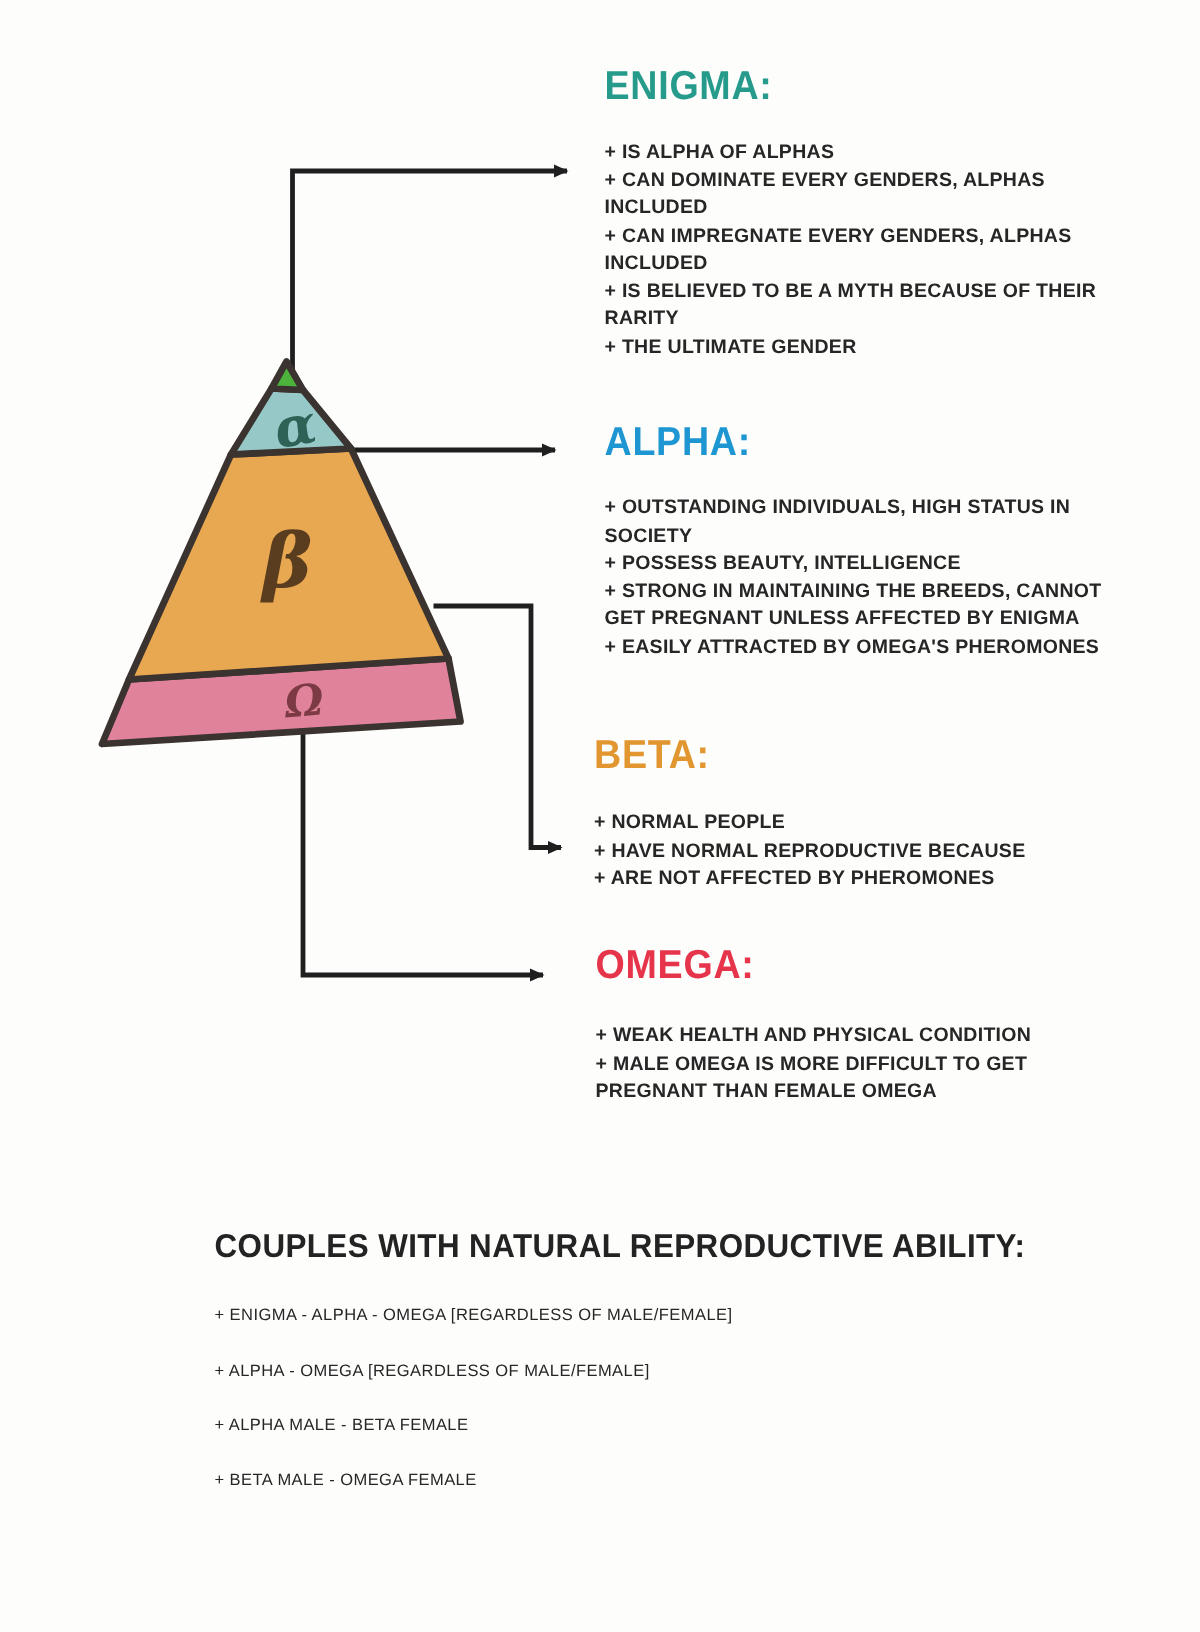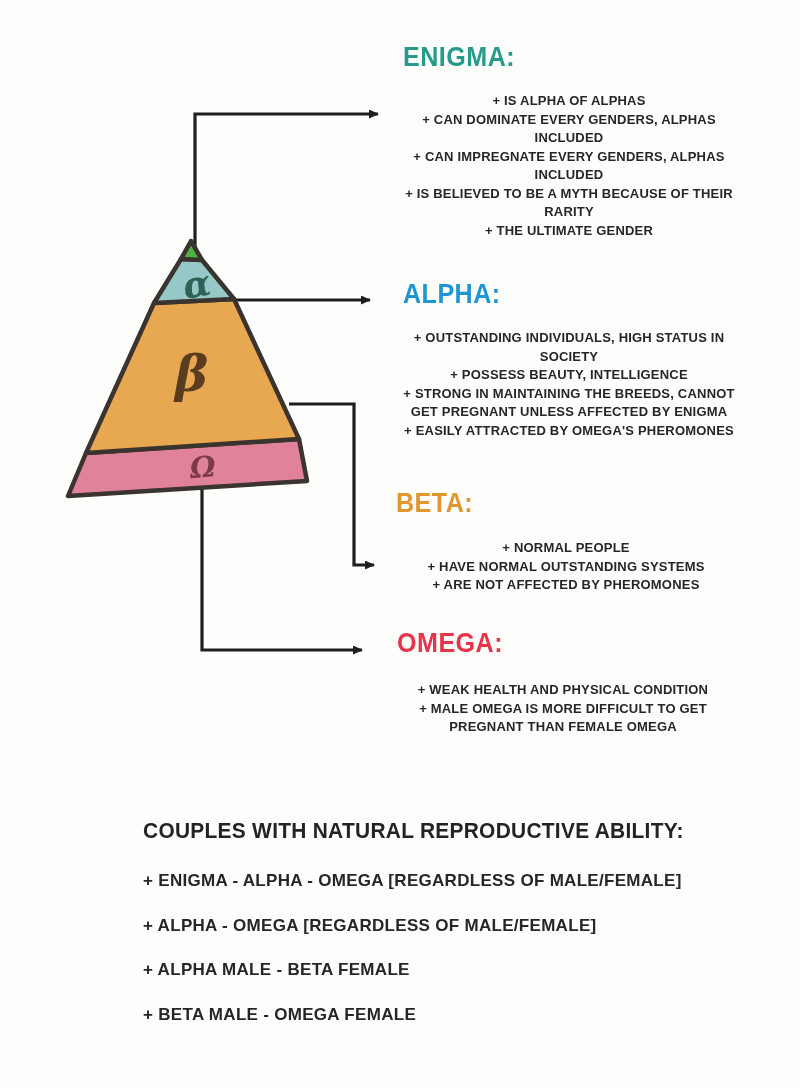--- a/index.html
+++ b/index.html
@@ -13,41 +13,41 @@
   .section-title {
     position:absolute; font-size:27px; font-weight:800;
     letter-spacing:.5px; transform:scaleX(.93); transform-origin:left top;
     white-space:nowrap;
   }
   .bullets {
     position:absolute; width:332px;
     font-size:13px; font-weight:700; line-height:18.5px;
     color:#262626; letter-spacing:.2px;
   }
-  .bullets div { margin:0;text-align:center; }
+  .bullets div { margin:0; }
 
   #enigma-title { left:403px; top:42px;  }
   #enigma-body  { left:403px; top:92px;  }
   #alpha-title  { left:403px; top:279px; }
   #alpha-body   { left:403px; top:329px; }
   #beta-title   { left:396px; top:488px; }
   #beta-body    { left:396px; top:539px; width:340px; }
   #omega-title  { left:397px; top:628px; }
   #omega-body   { left:397px; top:681px; }
 
   .couples {
     position:absolute; left:143px; top:818px; width:600px; color:#232323;
   }
   .couples-heading {
     font-size:22px; font-weight:800; letter-spacing:.3px;
     transform:scaleX(.95); transform-origin:left top;
     margin-bottom:27px; white-space:nowrap;
   }
   .couples-item {
-    font-size:17px; font-weight:700; color:#262626;
+    font-size:11px; font-weight:400; color:#262626;
     letter-spacing:.3px; margin-bottom:24.5px; white-space:nowrap;
   }
 </style>
 </head>
 <body>
 
 <div class="canvas">
 
   <svg class="svg-layer" viewBox="0 0 800 1088">
     <defs>
@@ -90,21 +90,21 @@
   <div id="alpha-body" class="bullets">
     <div>+ OUTSTANDING INDIVIDUALS, HIGH STATUS IN SOCIETY</div>
     <div>+ POSSESS BEAUTY, INTELLIGENCE</div>
     <div>+ STRONG IN MAINTAINING THE BREEDS, CANNOT GET PREGNANT UNLESS AFFECTED BY ENIGMA</div>
     <div>+ EASILY ATTRACTED BY OMEGA'S PHEROMONES</div>
   </div>
 
   <div id="beta-title" class="section-title" style="color: rgb(225, 150, 47);">BETA:</div>
   <div id="beta-body" class="bullets">
     <div>+ NORMAL PEOPLE</div>
-    <div>+ HAVE NORMAL OUTSTANDING SYSTEMS</div>
+    <div>+ HAVE NORMAL REPRODUCTIVE BECAUSE</div>
     <div>+ ARE NOT AFFECTED BY PHEROMONES</div>
   </div>
 
   <div id="omega-title" class="section-title" style="color: rgb(230, 52, 75);">OMEGA:</div>
   <div id="omega-body" class="bullets">
     <div>+ WEAK HEALTH AND PHYSICAL CONDITION</div>
     <div>+ MALE OMEGA IS MORE DIFFICULT TO GET PREGNANT THAN FEMALE OMEGA</div>
   </div>
 
   <div class="couples">

